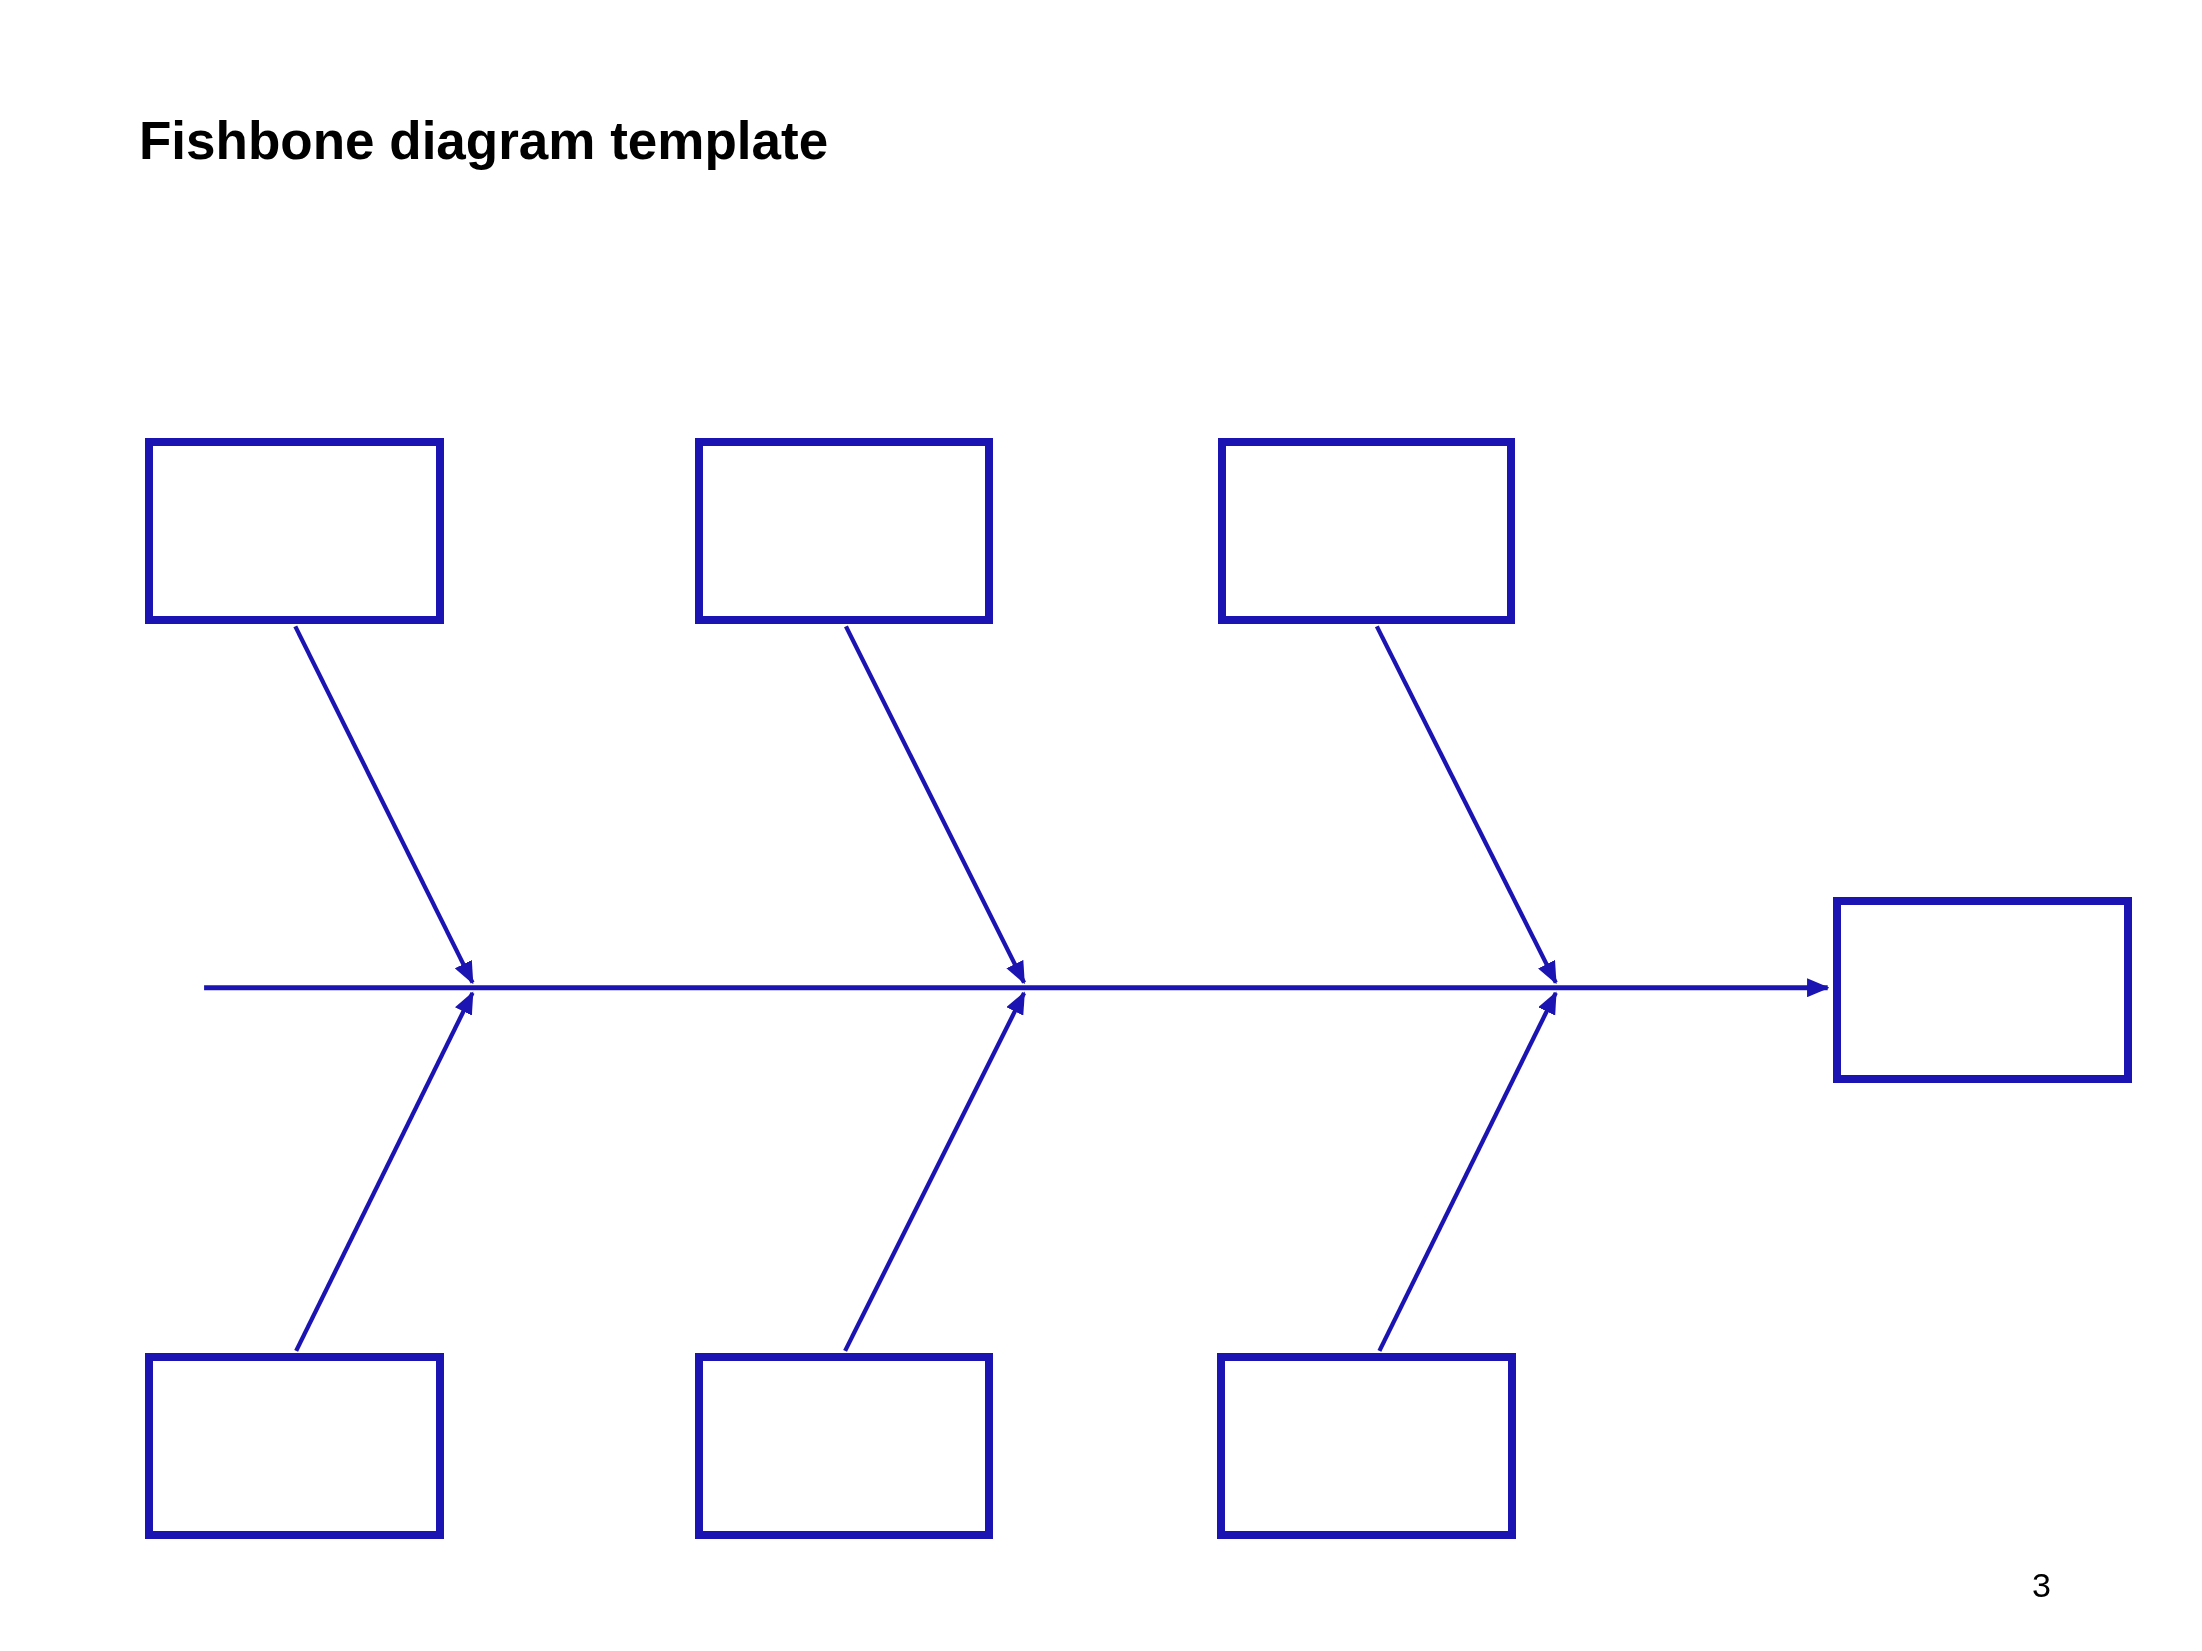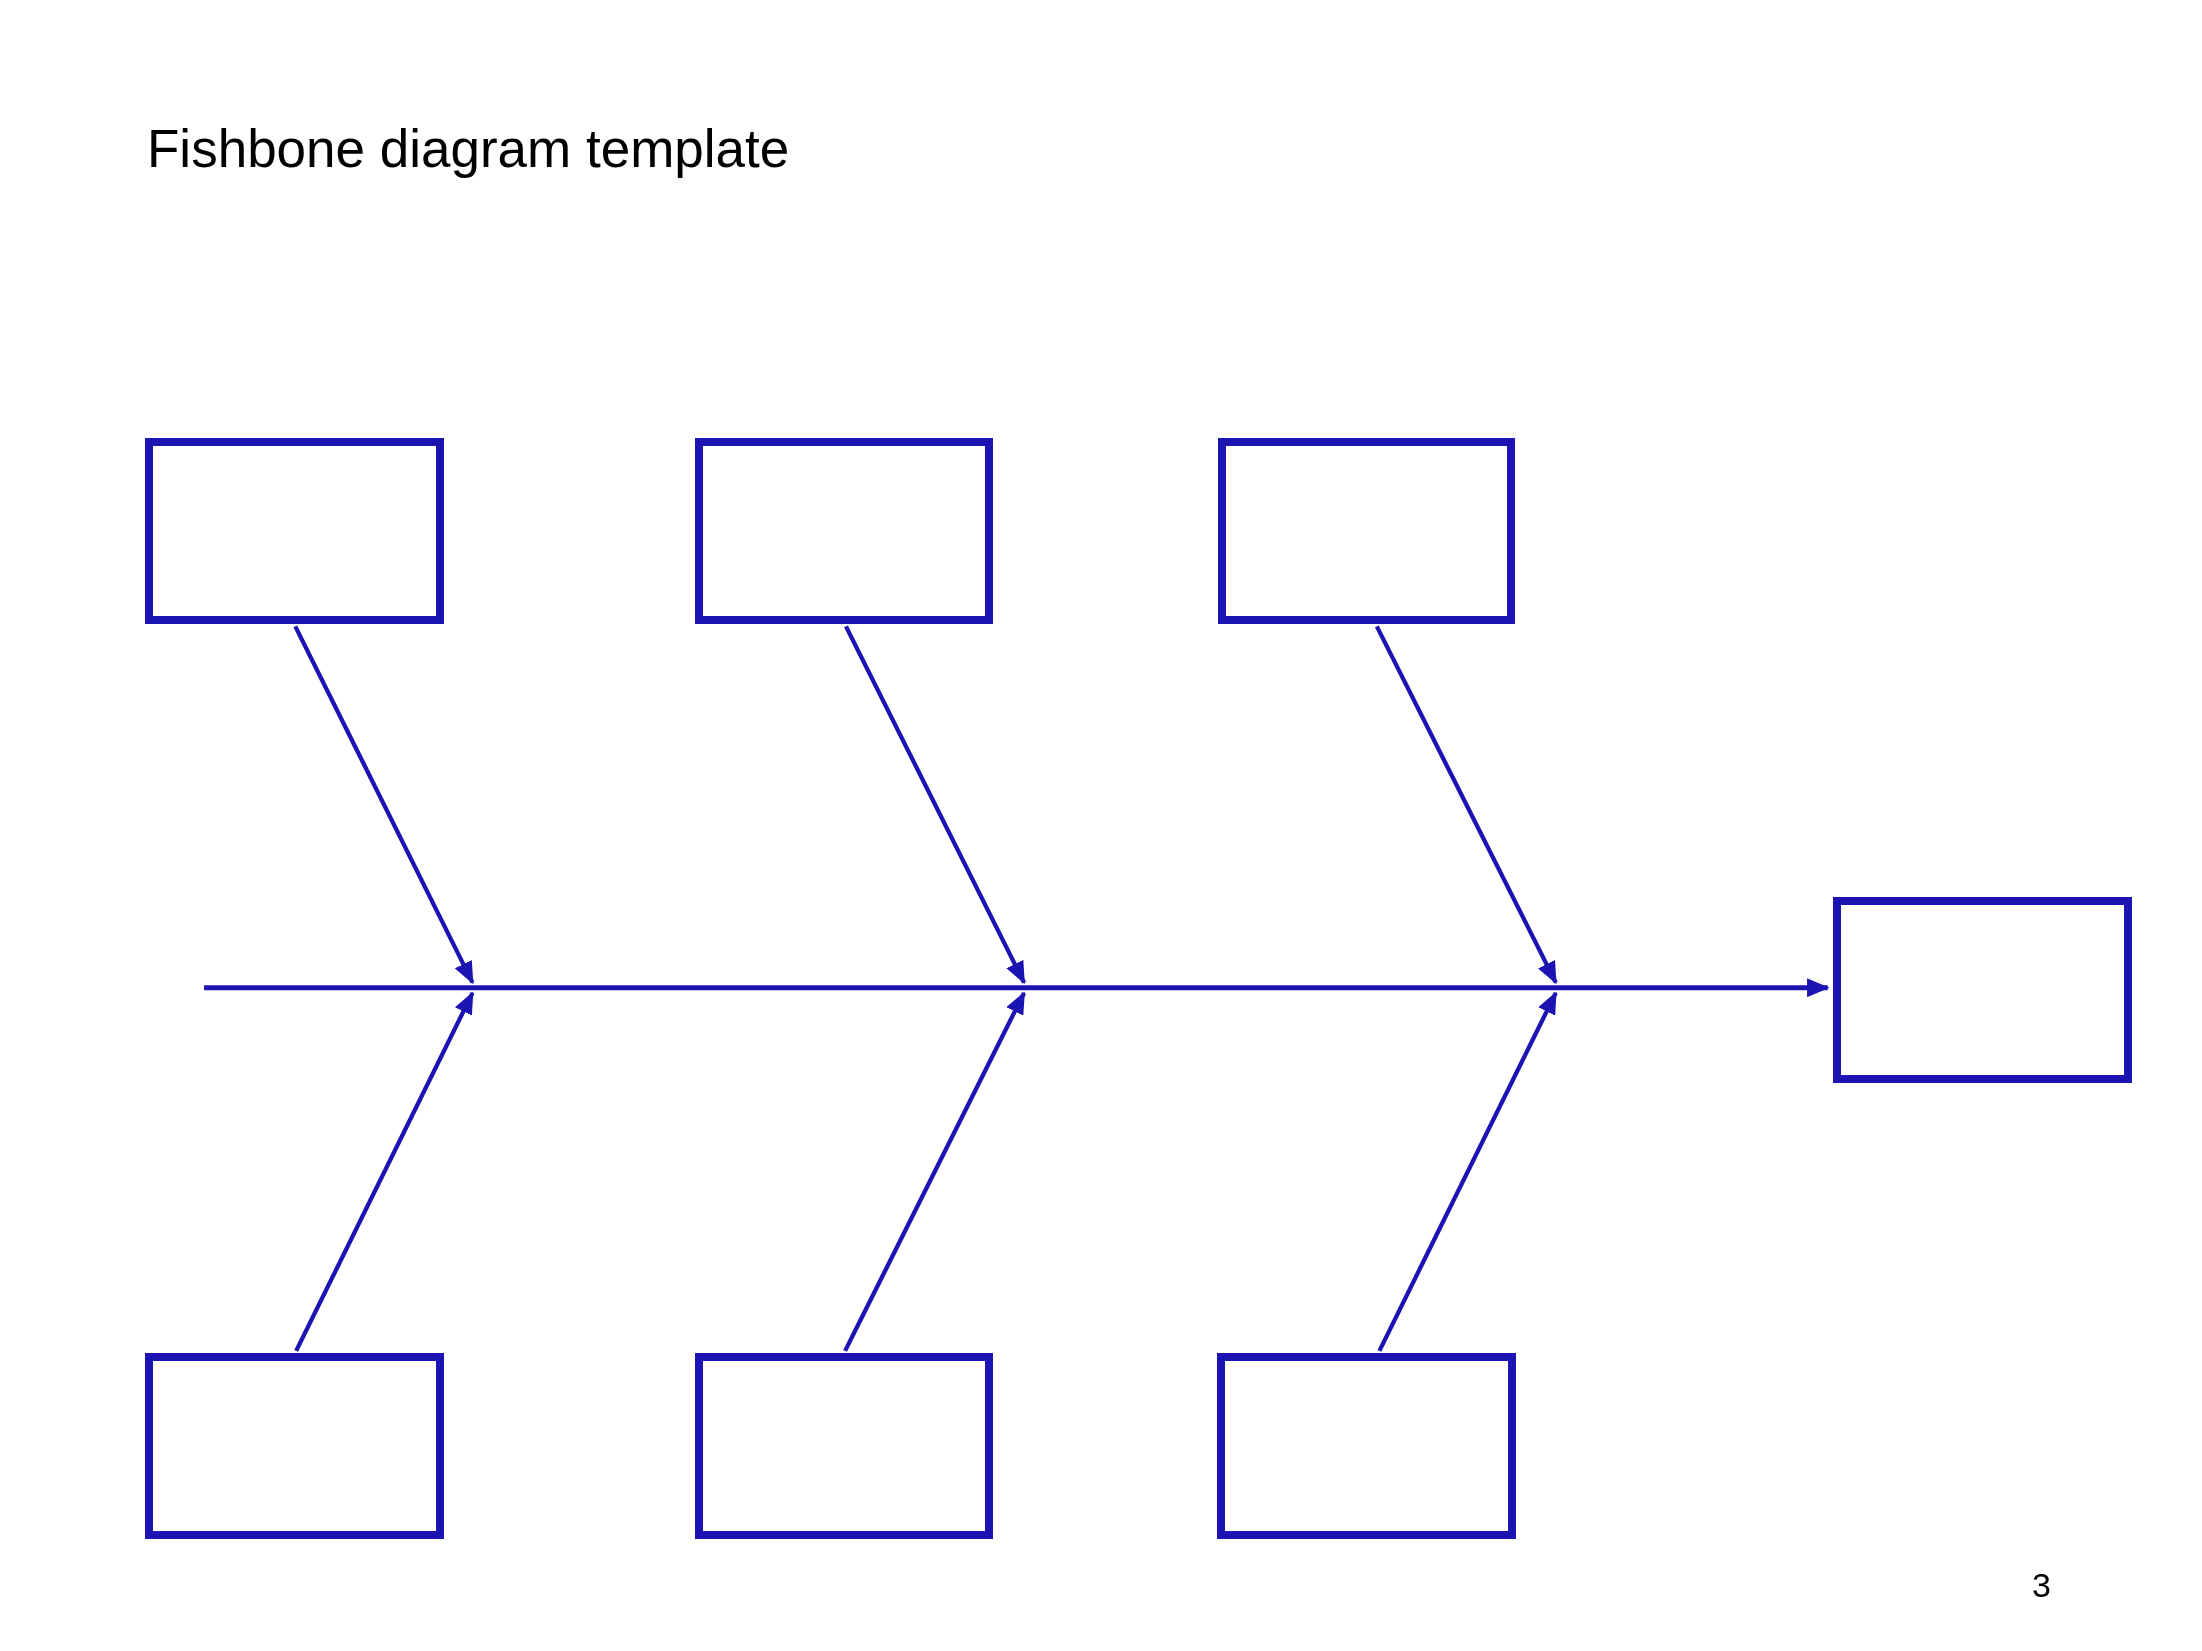--- a/index.html
+++ b/index.html
@@ -13,23 +13,23 @@
     position:relative;
     width:2203px;
     height:1652px;
     background:var(--paper);
     overflow:hidden;
   }
   .slide-title{
     position:absolute;
     left:131px;
     top:102px;
-    margin:16px;
+    margin:8px;
     font-size:53px;
-    font-weight:400;
+    font-weight:700;
     color:var(--ink);
     letter-spacing:0px;
     white-space:nowrap;
   }
   .fishbone-svg{
     position:absolute;
     left:0; top:0;
     width:2203px;
     height:1652px;
   }

